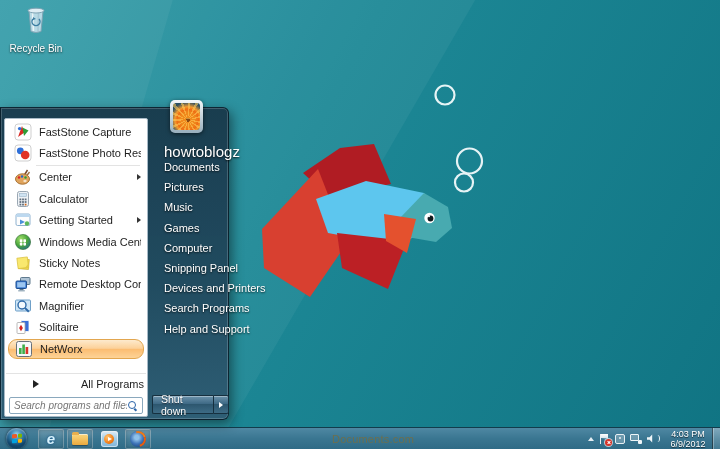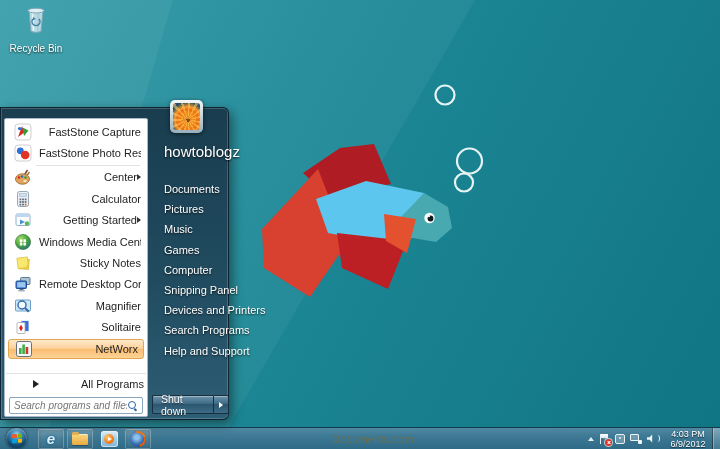--- a/index.html
+++ b/index.html
@@ -22,24 +22,24 @@
   .start-menu{position:absolute;left:0;top:102px;width:229px;height:318px;z-index:5;}
   .glass{position:absolute;left:0;top:5px;right:0;bottom:0;border-radius:0 6px 6px 0;
     background:linear-gradient(180deg,rgba(25,58,76,.97),rgba(33,72,93,.96) 55%,rgba(47,92,116,.96));
     border:1px solid rgba(8,28,40,.85);
     box-shadow:inset 0 0 0 1px rgba(255,255,255,.18),3px 4px 12px rgba(0,0,0,.45);}
   .left-panel{position:absolute;left:4px;top:16px;width:144px;bottom:3px;background:#fff;
     border:1px solid #a8bac7;border-radius:2px;box-sizing:border-box;}
   .items{position:absolute;top:2px;left:1px;right:1px;}
   .mi{height:21.4px;display:flex;align-items:center;padding:0 5px 0 8px;font-size:11px;color:#1e1e1e;}
   .mi .ic{width:18px;height:18px;margin-right:7px;flex:none;display:flex;align-items:center;justify-content:center;}
-  .mi .lbl{flex:1;white-space:nowrap;overflow:hidden;text-align:right;}
+  .mi .lbl{flex:1;white-space:nowrap;overflow:hidden;}
   .mi .sub{width:0;height:0;border-left:4px solid #333;border-top:3px solid transparent;border-bottom:3px solid transparent;flex:none;}
   .mi.hl{background:linear-gradient(#fdeacd 0%,#fcd199 46%,#fbbd72 52%,#fdd397 100%);
-    border:1px solid #e2a64f;border-radius:3px;height:18.4px;margin:1px 2px;padding-left:6px;}
+    border:1px solid #e2a64f;border-radius:9px;height:18.4px;margin:1px 2px;padding-left:6px;}
   .msep{height:1px;background:#e3e3e3;margin:1px 6px 1px 30px;}
   .allprog{position:absolute;left:1px;right:1px;bottom:23px;height:20px;border-top:1px solid #e3e3e3;
     display:flex;align-items:center;padding-left:27px;font-size:11px;color:#1e1e1e;box-sizing:border-box;}
   .allprog .tri{width:0;height:0;border-left:6px solid #222;border-top:4px solid transparent;border-bottom:4px solid transparent;}
   .allprog .lbl{margin-left:42px;}
   .searchwrap{position:absolute;left:4px;right:4px;bottom:2px;height:17px;background:#fff;
     border:1px solid #8aa8bd;border-radius:2px;display:flex;align-items:center;padding:0 4px;box-sizing:border-box;}
   .searchwrap input{flex:1;border:0;outline:0;background:transparent;font-family:"Liberation Sans",sans-serif;
     font-style:italic;font-size:10px;color:#555;min-width:0;padding:0;}
   .mag{position:relative;width:11px;height:11px;flex:none;}
@@ -47,21 +47,21 @@
   .mag::after{content:"";position:absolute;left:8px;top:8px;width:3px;height:1.5px;background:#2a63a8;transform:rotate(45deg);transform-origin:0 0;}
 
   .right-panel{position:absolute;left:148px;top:5px;right:0;bottom:0;}
   .avatar{position:absolute;left:22px;top:-7px;width:27px;height:27px;border-radius:5px;padding:3px;
     background:linear-gradient(#f4f8fa,#97aebc);box-shadow:0 1px 4px rgba(0,0,0,.55);}
   .avatar .photo{width:27px;height:27px;border-radius:3px;
     background:
       repeating-conic-gradient(from 0deg at 55% 62%,rgba(255,205,90,.55) 0 9deg,rgba(240,110,20,0) 9deg 24deg),
       radial-gradient(circle at 55% 62%,#8a4a12 0 9%,#f08a1d 10% 32%,#ee6d14 48%,#f49a2e 58%,#2a4f62 80%);}
   .uname{position:absolute;top:36px;left:16px;font-size:15px;color:#fff;text-shadow:0 1px 2px rgba(0,0,0,.8);}
-  .ritems{position:absolute;top:50px;left:16px;right:2px;margin-top:22px;}
+  .ritems{position:absolute;top:50px;left:16px;right:2px;}
   .ri{height:20.2px;display:flex;align-items:center;font-size:11px;color:#fff;
     text-shadow:0 1px 2px rgba(0,0,0,.75);white-space:nowrap;}
   .shutdown{position:absolute;bottom:6px;left:4px;display:flex;}
   .sd-btn{height:17px;padding:0 8px;display:flex;align-items:center;color:#fff;font-size:10.5px;
     background:linear-gradient(#6c93ab,#3f6a86 45%,#2d576f 50%,#3d6b85);
     border:1px solid #16303f;border-right:0;border-radius:2px 0 0 2px;
     box-shadow:inset 0 1px 0 rgba(255,255,255,.35);text-shadow:0 1px 1px rgba(0,0,0,.6);}
   .sd-arrow{width:16px;height:17px;display:flex;align-items:center;justify-content:center;
     background:linear-gradient(#6c93ab,#3f6a86 45%,#2d576f 50%,#3d6b85);
     border:1px solid #16303f;border-radius:0 2px 2px 0;box-shadow:inset 0 1px 0 rgba(255,255,255,.35);}

